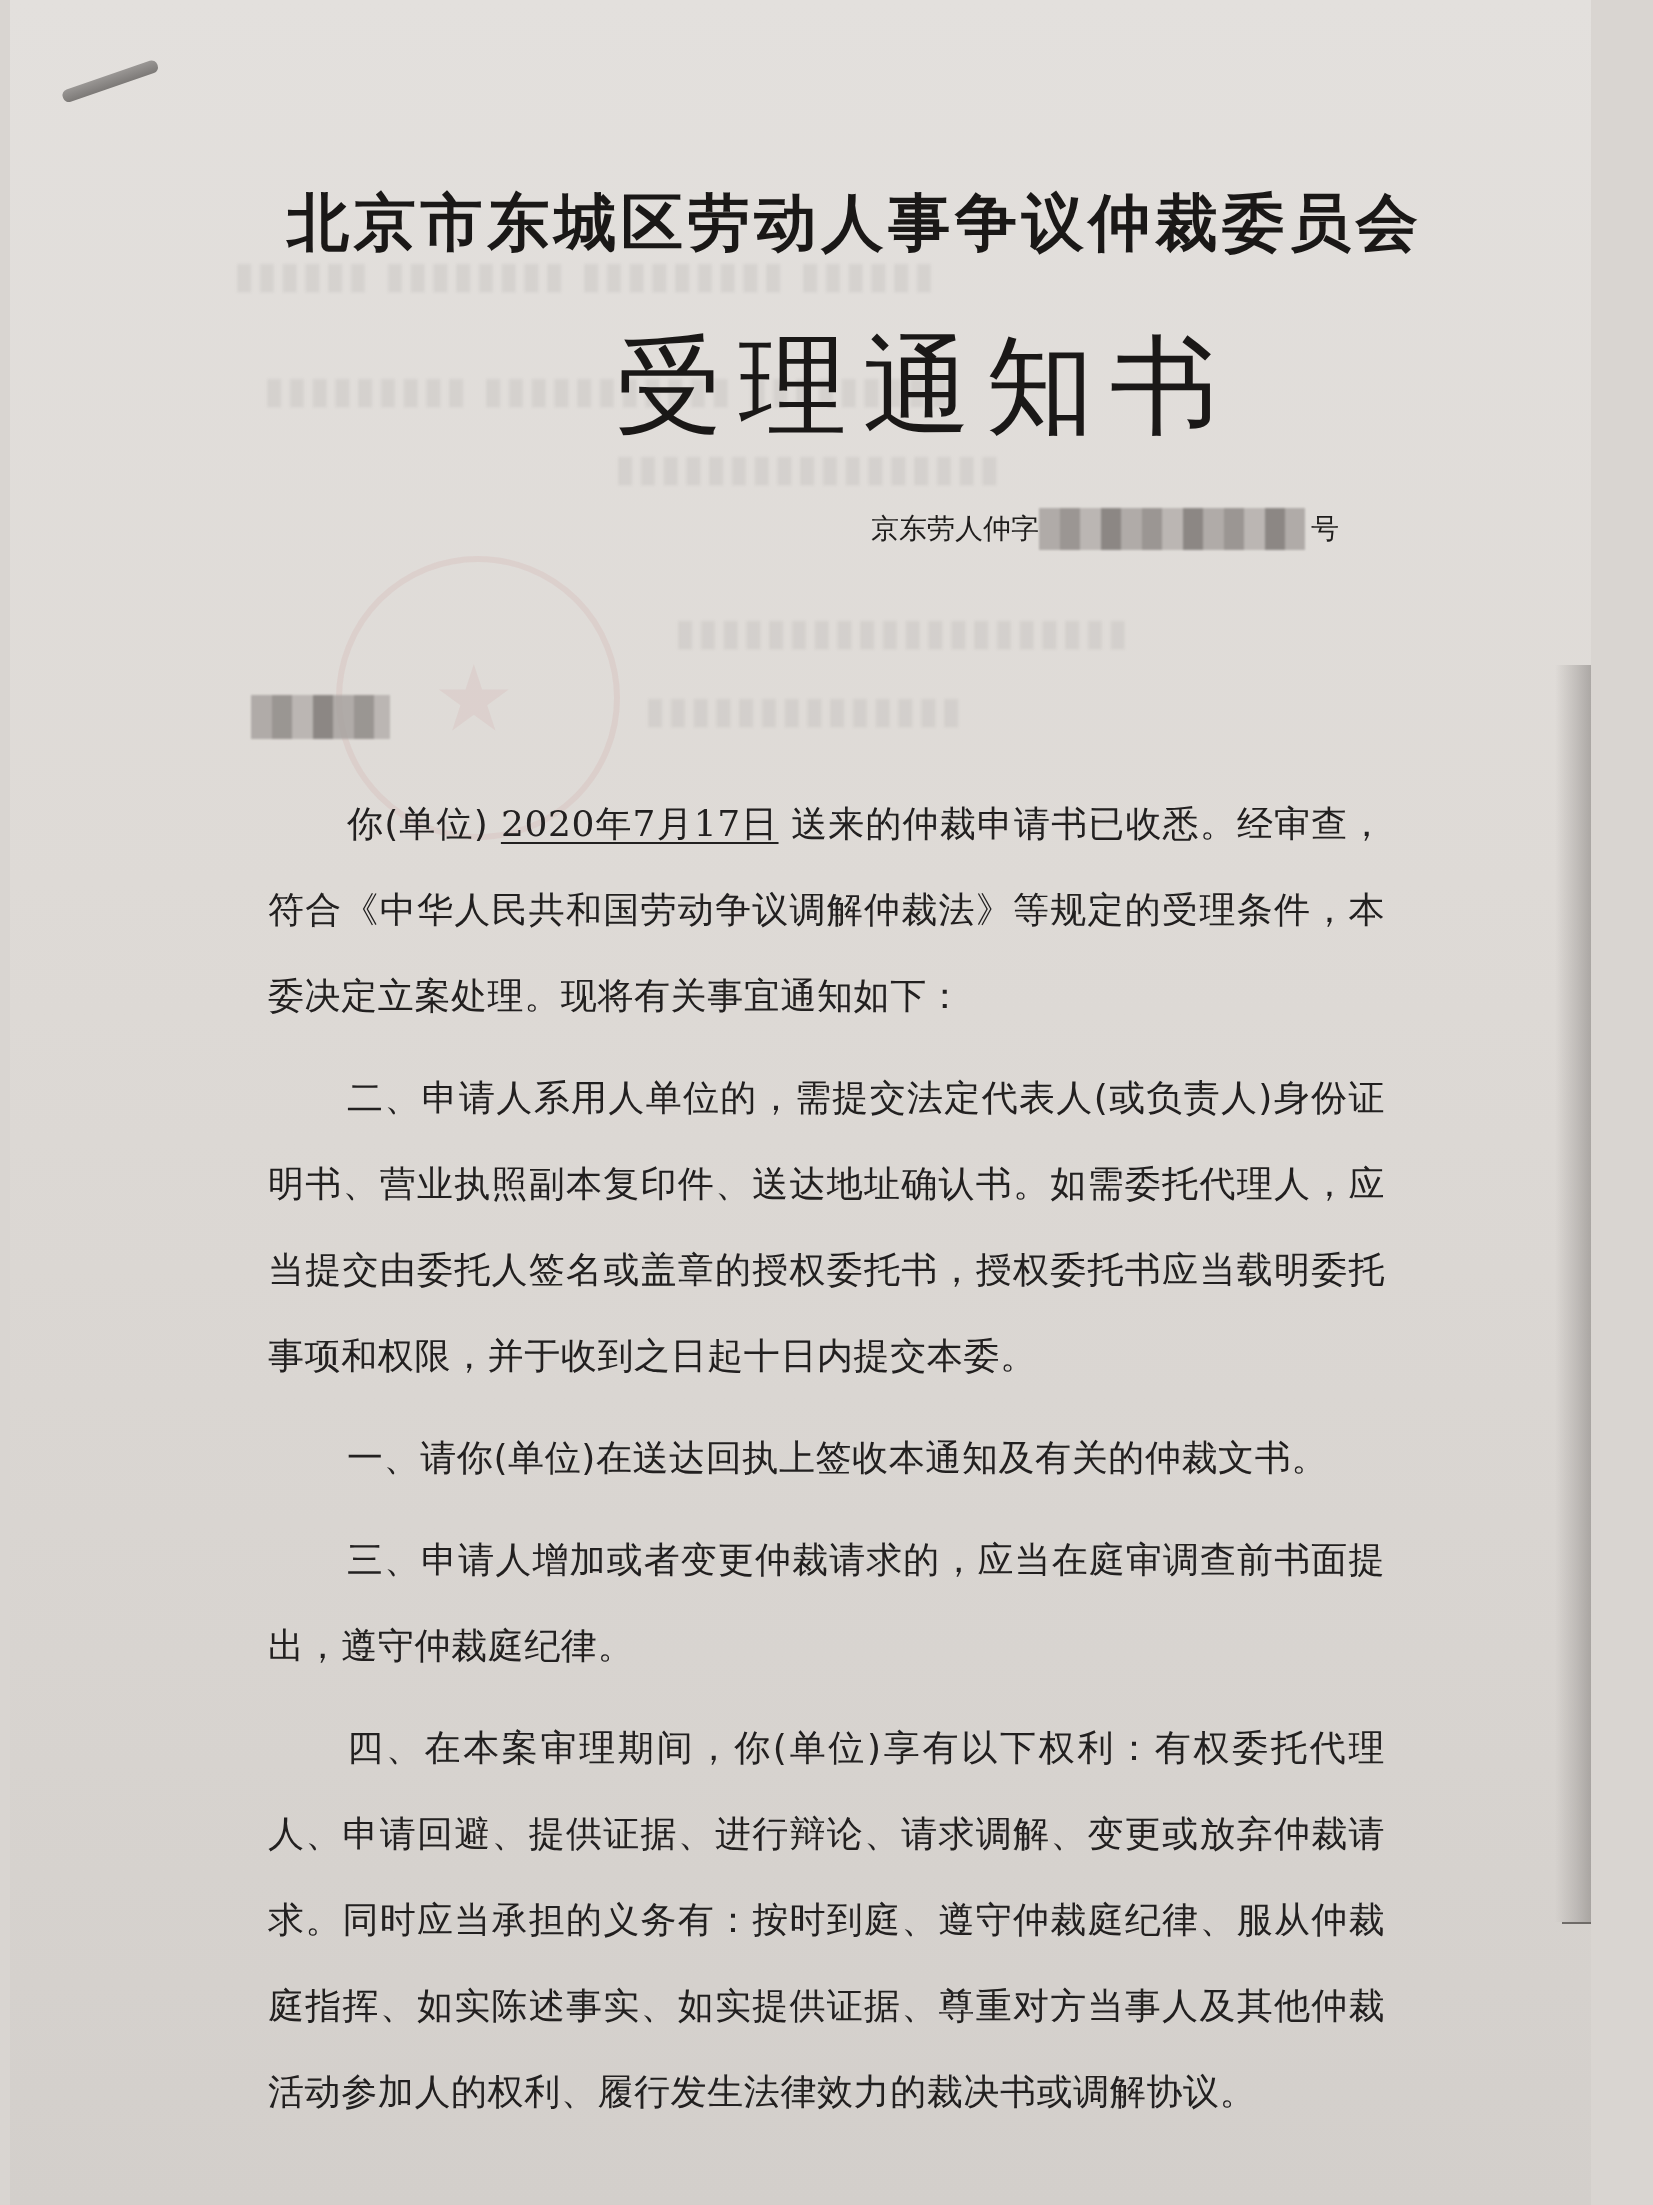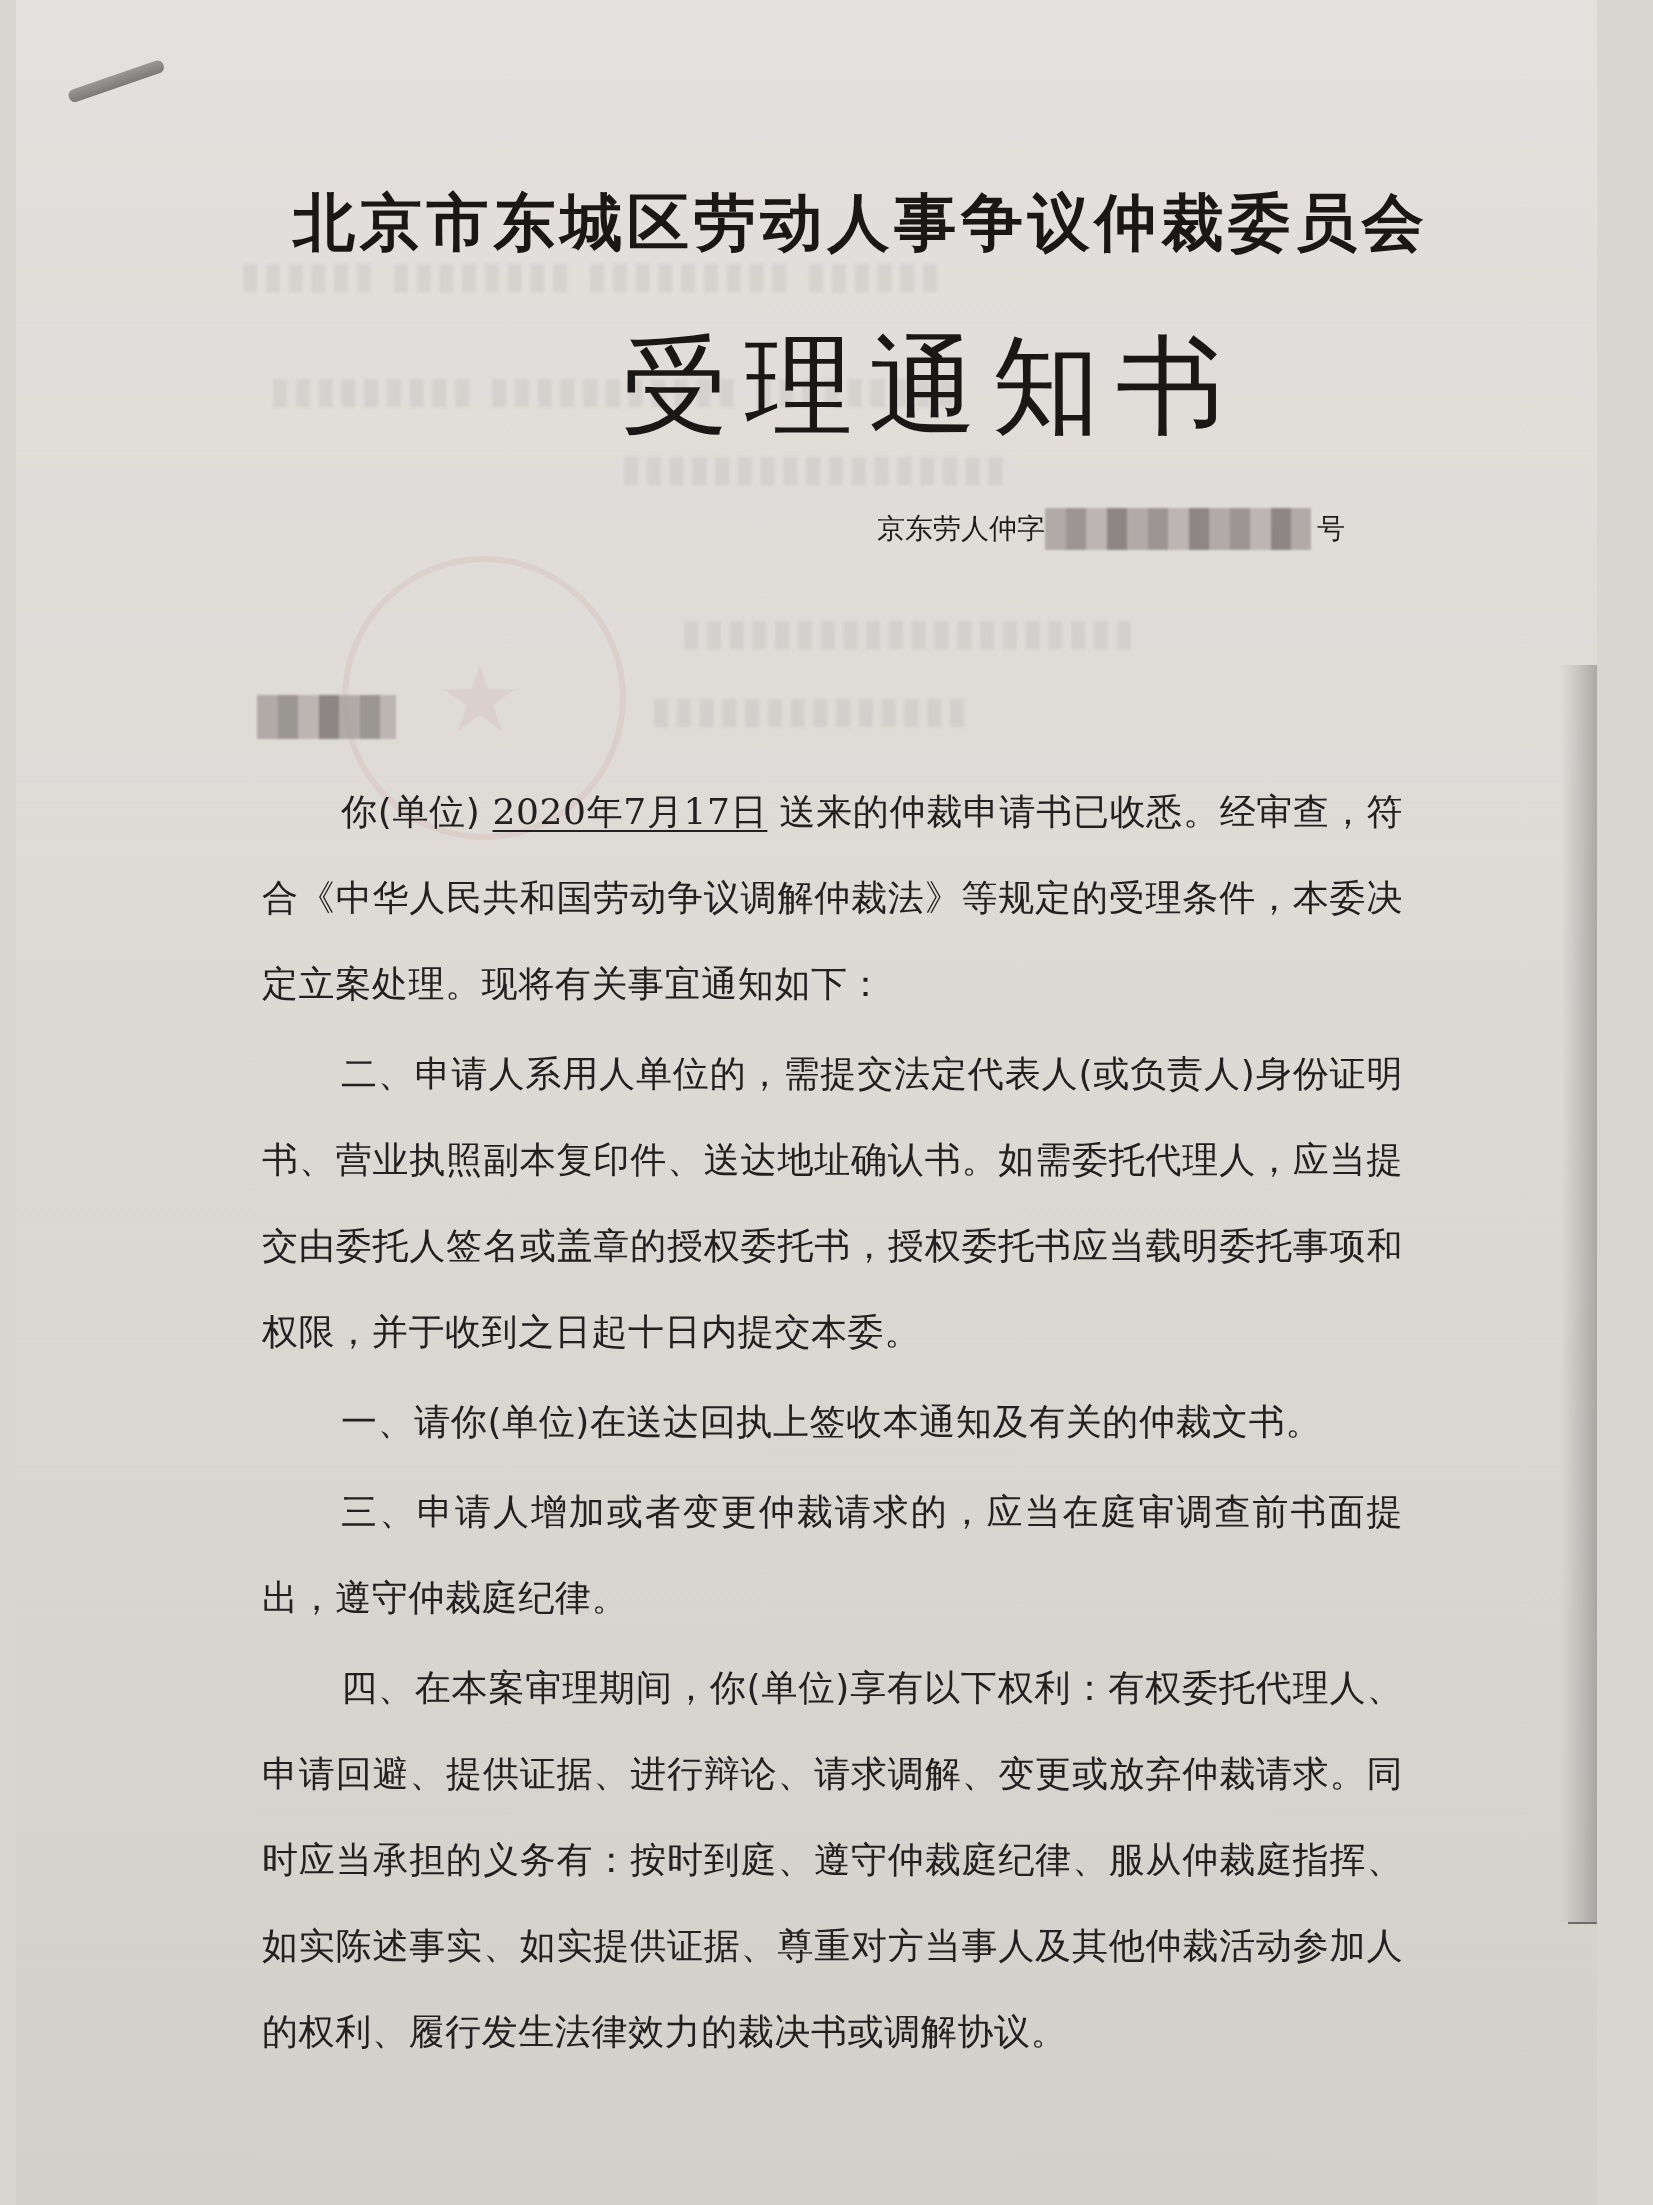--- a/index.html
+++ b/index.html
@@ -5,21 +5,21 @@
   html, body {
     margin: 0;
     padding: 0;
     width: 1654px;
     height: 2205px;
     overflow: hidden;
     background: #d9d5d1;
   }
   .page {
     position: absolute;
-    left: 16px; top: 0;
+    left: 10px; top: 0;
     width: 1581px;
     height: 2205px;
     background: linear-gradient(180deg, #e3e0dd 0%, #dedad6 40%, #d8d4d0 75%, #d3cfcb 100%);
     font-family: "DejaVu Serif", "Liberation Serif", serif;
     color: #1f1d1c;
   }
   .staple {
     position: absolute;
     left: 53px; top: 91px;
     width: 100px; height: 13.3px;
@@ -109,21 +109,21 @@
   .body {
     position: absolute;
     left: 242px; top: 765px;
     width: 1149px;
     font-family: "DejaVu Sans", sans-serif;
     font-size: 36px;
     line-height: 86px;
     color: #222020;
     letter-spacing: 0.6px;
   }
-  .para { margin: 4px; text-align: justify; }
+  .para { margin: 16px; text-align: justify; }
   .indent { text-indent: 79px; }
   .date-underline {
     text-decoration: underline;
     text-decoration-thickness: 2.4px;
     text-underline-offset: 6px;
     font-family: "DejaVu Serif", serif;
   }
 </style>
 </head>
 <body>

